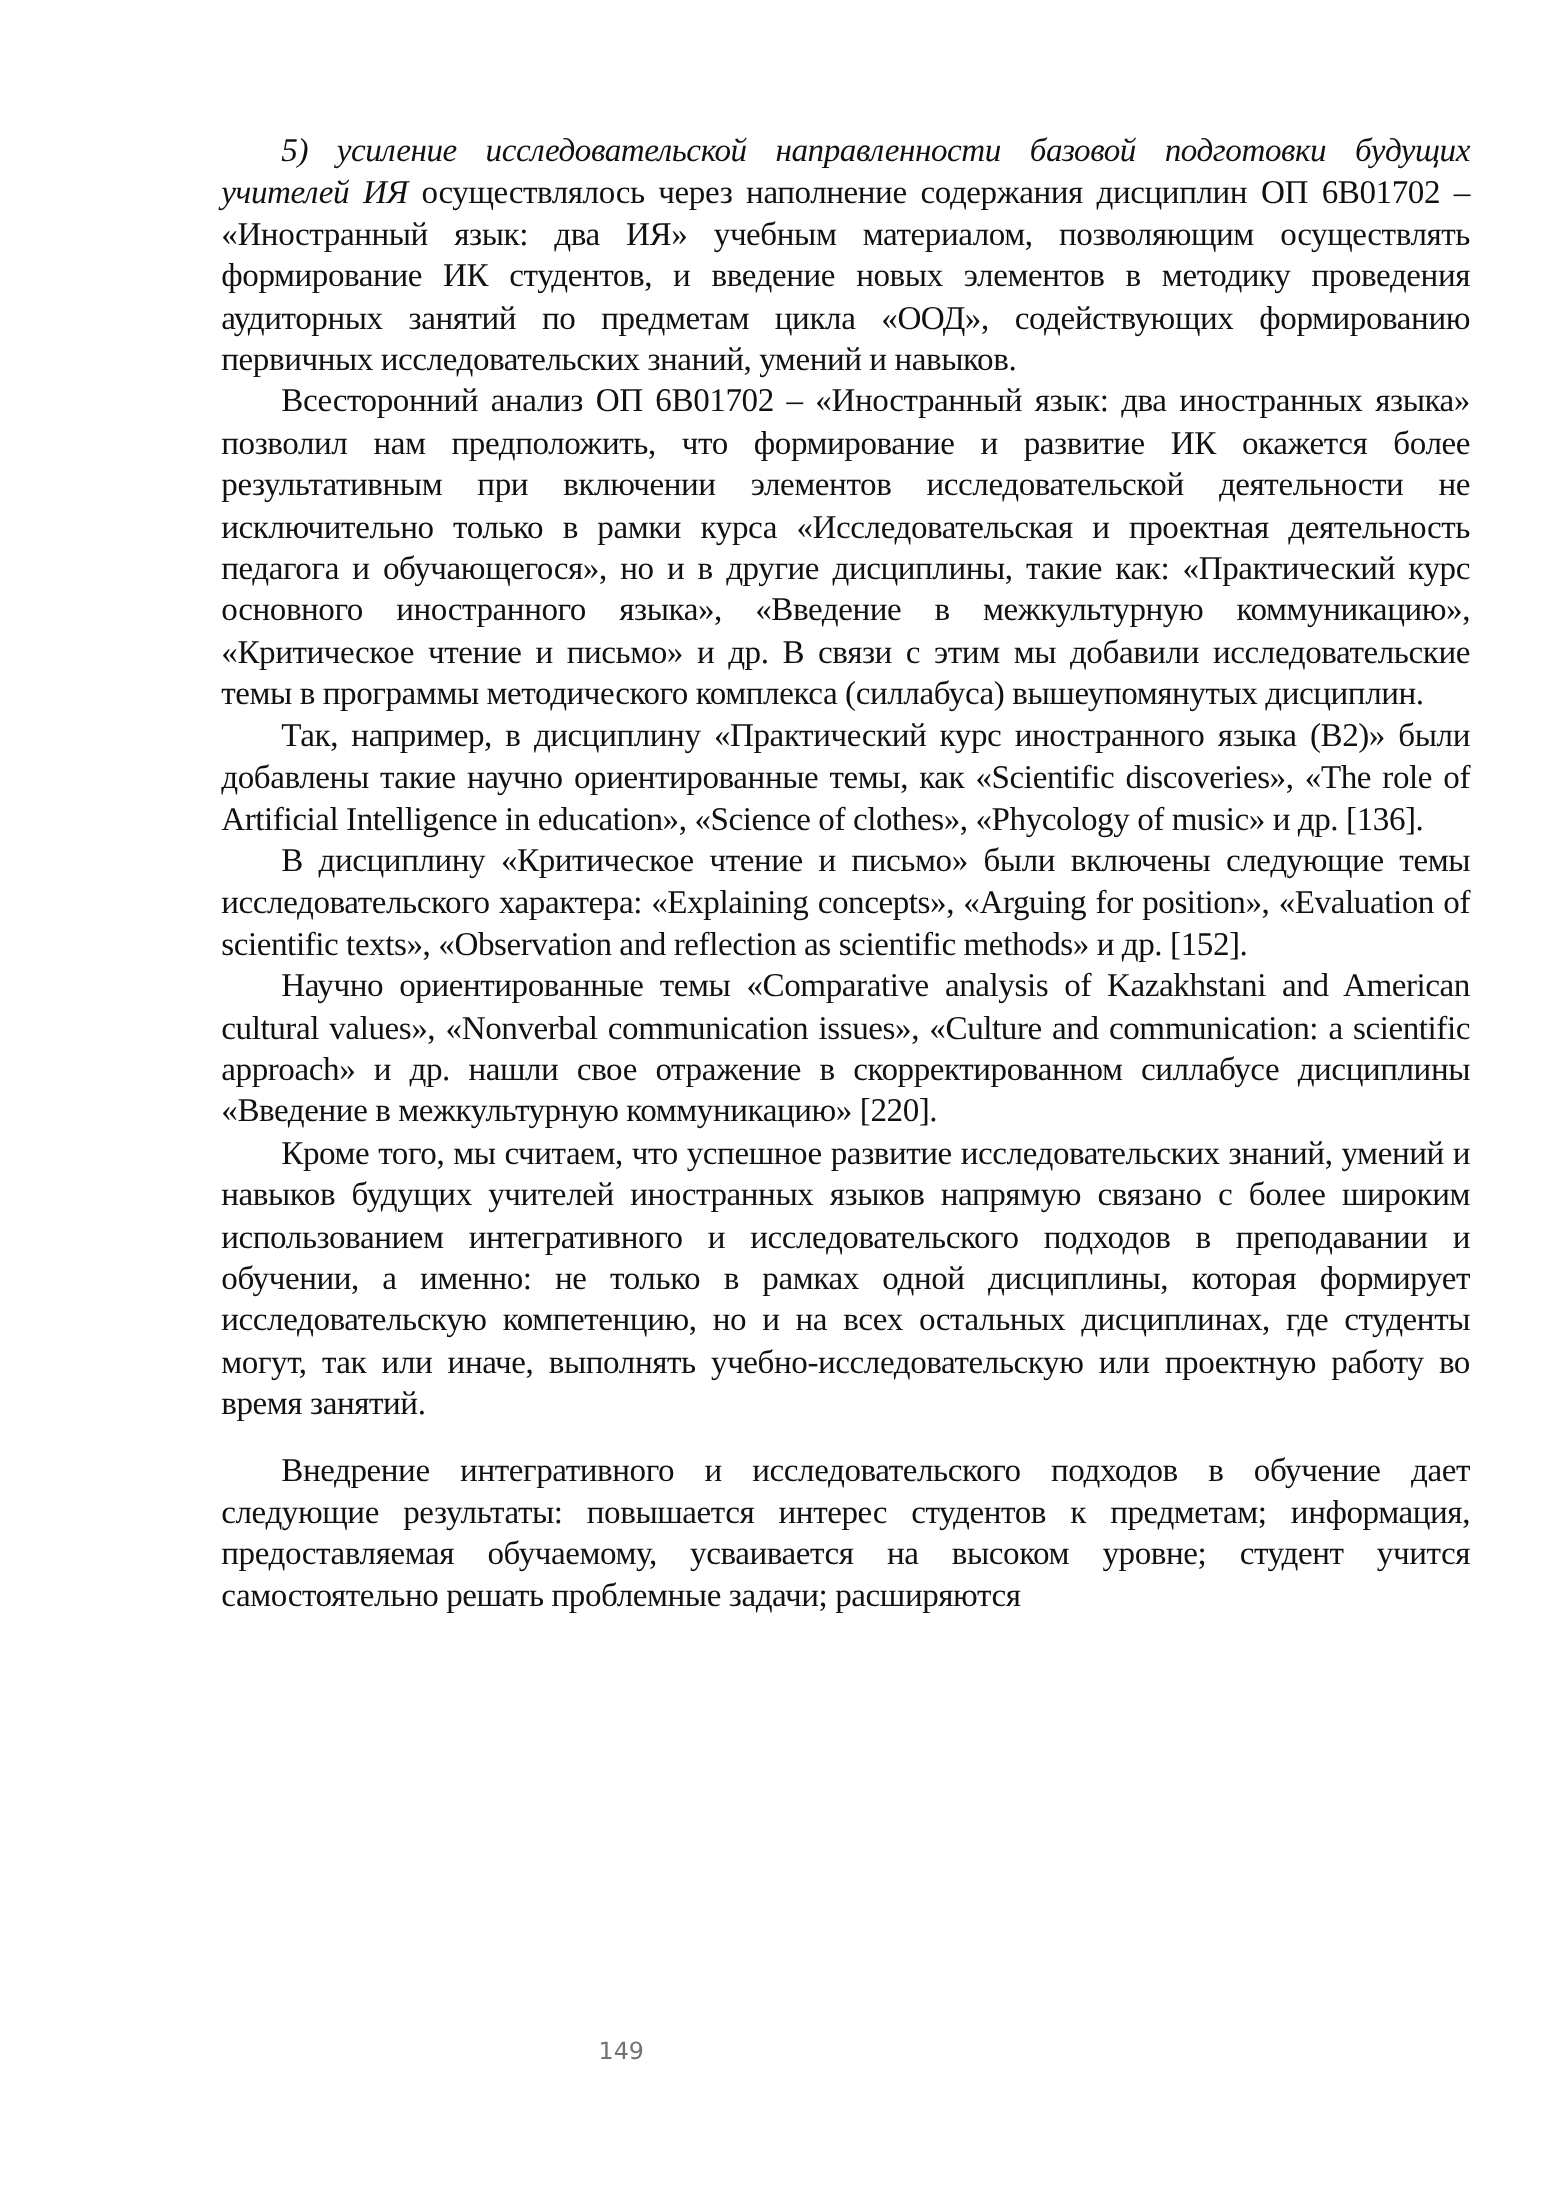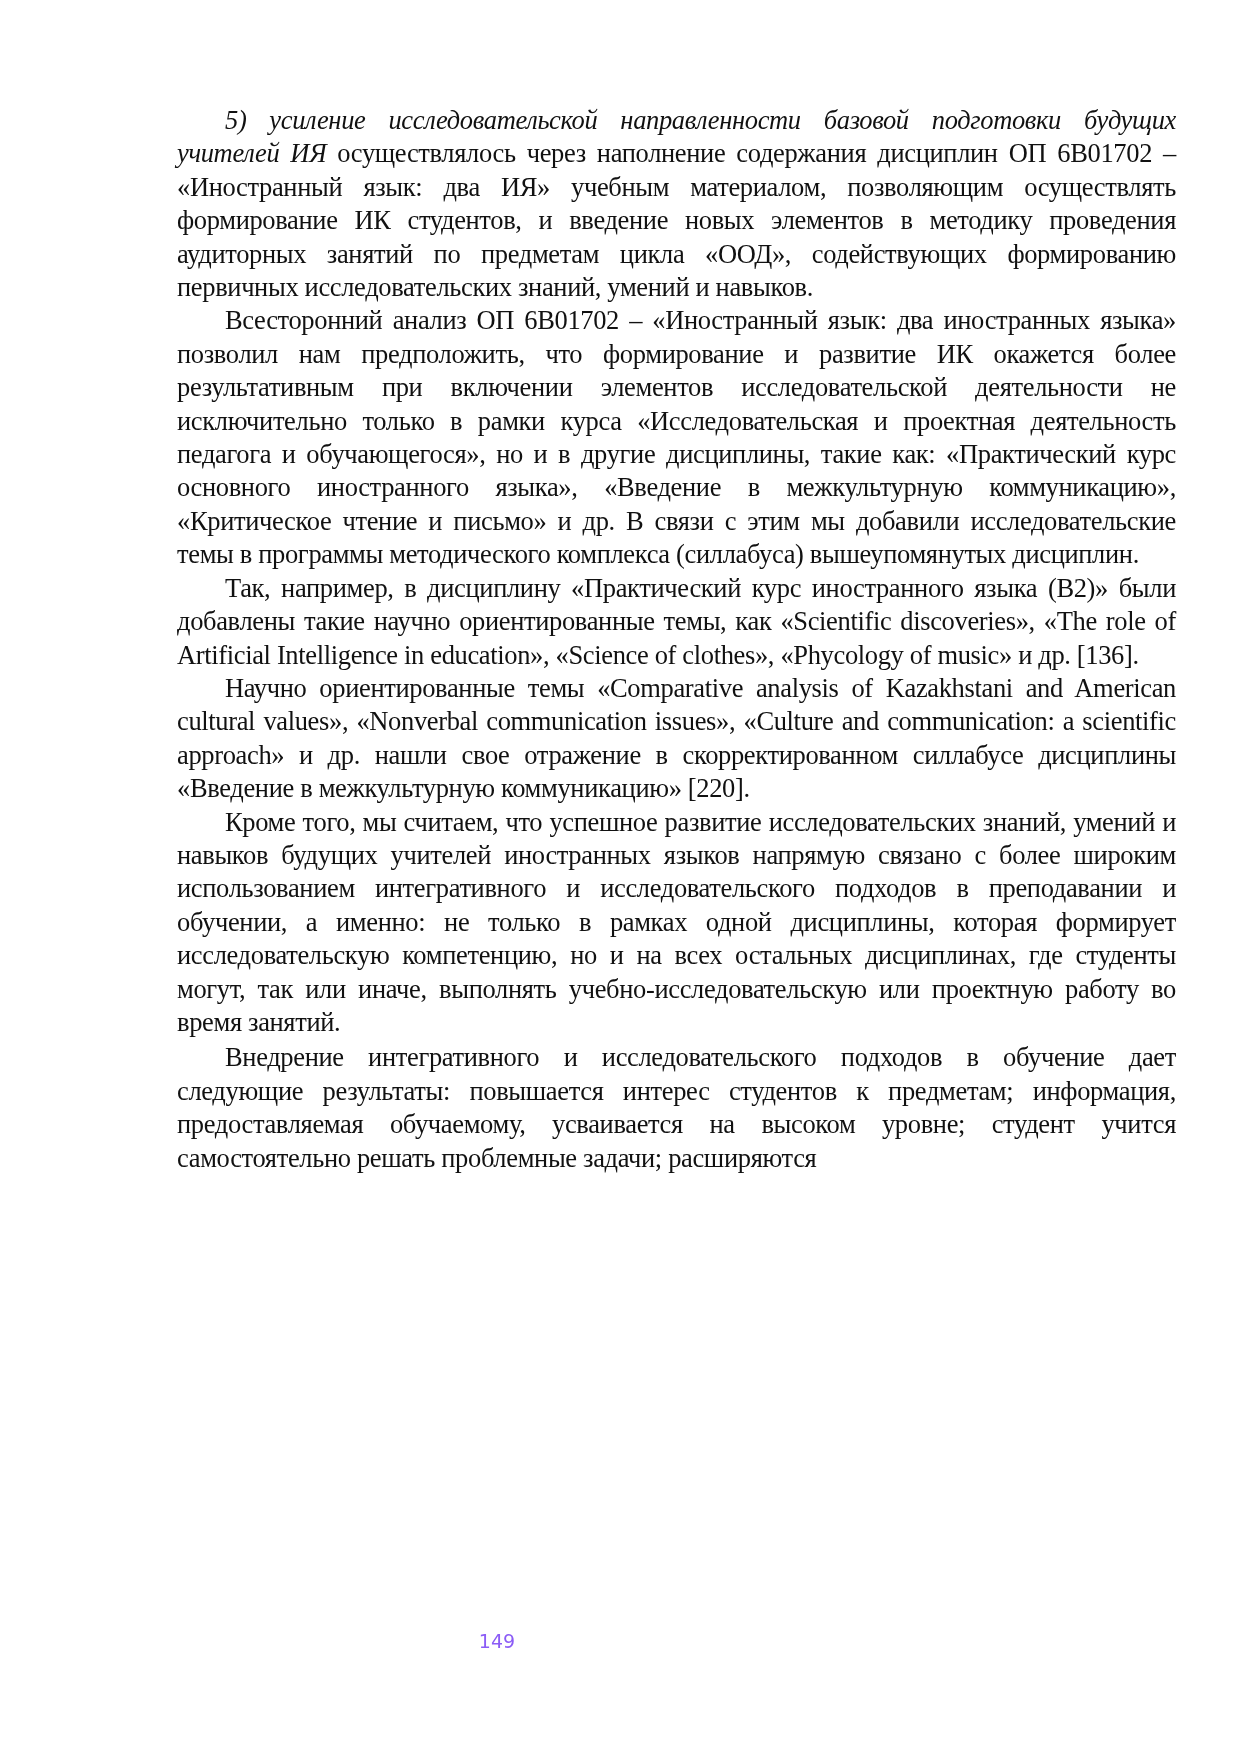--- a/index.html
+++ b/index.html
@@ -25,40 +25,41 @@
       text-align: justify;
       letter-spacing: -0.35px;
       word-spacing: 0px;
     }
     .page p {
       margin: 0;
       text-indent: 48px;
       hyphens: none;
     }
     .page p.item { }
-    .page p.gap-top { margin-top: 2px; }
+    .page p.gap-top { margin-top: 20px; }
     .page em {
       font-style: italic;
     }
     .page-number {
       position: absolute;
       left: 0;
       width: 994px;
       top: 1630px;
       text-align: center;
       font-family: "DejaVu Sans", "Liberation Sans", sans-serif;
       font-size: 19px;
-      color: #8b5cf6;
+      color: #737373;
     }
   </style>
 </head>
 <body>
 
 <div class="page">
   <p><em>5) усиление исследовательской направленности базовой подготовки будущих учителей ИЯ</em><span> осуществлялось через наполнение содержания дисциплин ОП 6В01702 – «Иностранный язык: два ИЯ» учебным материалом, позволяющим осуществлять формирование ИК студентов, и введение новых элементов в методику проведения аудиторных занятий по предметам цикла «ООД», содействующих формированию первичных исследовательских знаний, умений и навыков.</span></p>
   <p>Всесторонний анализ ОП 6В01702 – «Иностранный язык: два иностранных языка» позволил нам предположить, что формирование и развитие ИК окажется более результативным при включении элементов исследовательской деятельности не исключительно только в рамки курса «Исследовательская и проектная деятельность педагога и обучающегося», но и в другие дисциплины, такие как: «Практический курс основного иностранного языка», «Введение в межкультурную коммуникацию», «Критическое чтение и письмо» и др. В связи с этим мы добавили исследовательские темы в программы методического комплекса (силлабуса) вышеупомянутых дисциплин.</p>
   <p>Так, например, в дисциплину «Практический курс иностранного языка (В2)» были добавлены такие научно ориентированные темы, как «Scientific discoveries», «The role of Artificial Intelligence in education», «Science of clothes», «Phycology of music» и др. [136].</p>
+  <p>В дисциплину «Критическое чтение и письмо» были включены следующие темы исследовательского характера: «Explaining concepts», «Arguing for position», «Evaluation of scientific texts», «Observation and reflection as scientific methods» и др. [152].</p>
   <p>Научно ориентированные темы «Comparative analysis of Kazakhstani and American cultural values», «Nonverbal communication issues», «Culture and communication: a scientific approach» и др. нашли свое отражение в скорректированном силлабусе дисциплины «Введение в межкультурную коммуникацию» [220].</p>
   <p>Кроме того, мы считаем, что успешное развитие исследовательских знаний, умений и навыков будущих учителей иностранных языков напрямую связано с более широким использованием интегративного и исследовательского подходов в преподавании и обучении, а именно: не только в рамках одной дисциплины, которая формирует исследовательскую компетенцию, но и на всех остальных дисциплинах, где студенты могут, так или иначе, выполнять учебно-исследовательскую или проектную работу во время занятий.</p>
   <p class="gap-top">Внедрение интегративного и исследовательского подходов в обучение дает следующие результаты: повышается интерес студентов к предметам; информация, предоставляемая обучаемому, усваивается на высоком уровне; студент учится самостоятельно решать проблемные задачи; расширяются</p>
 </div>
 
 <div class="page-number">149</div>
 
 </body></html>

